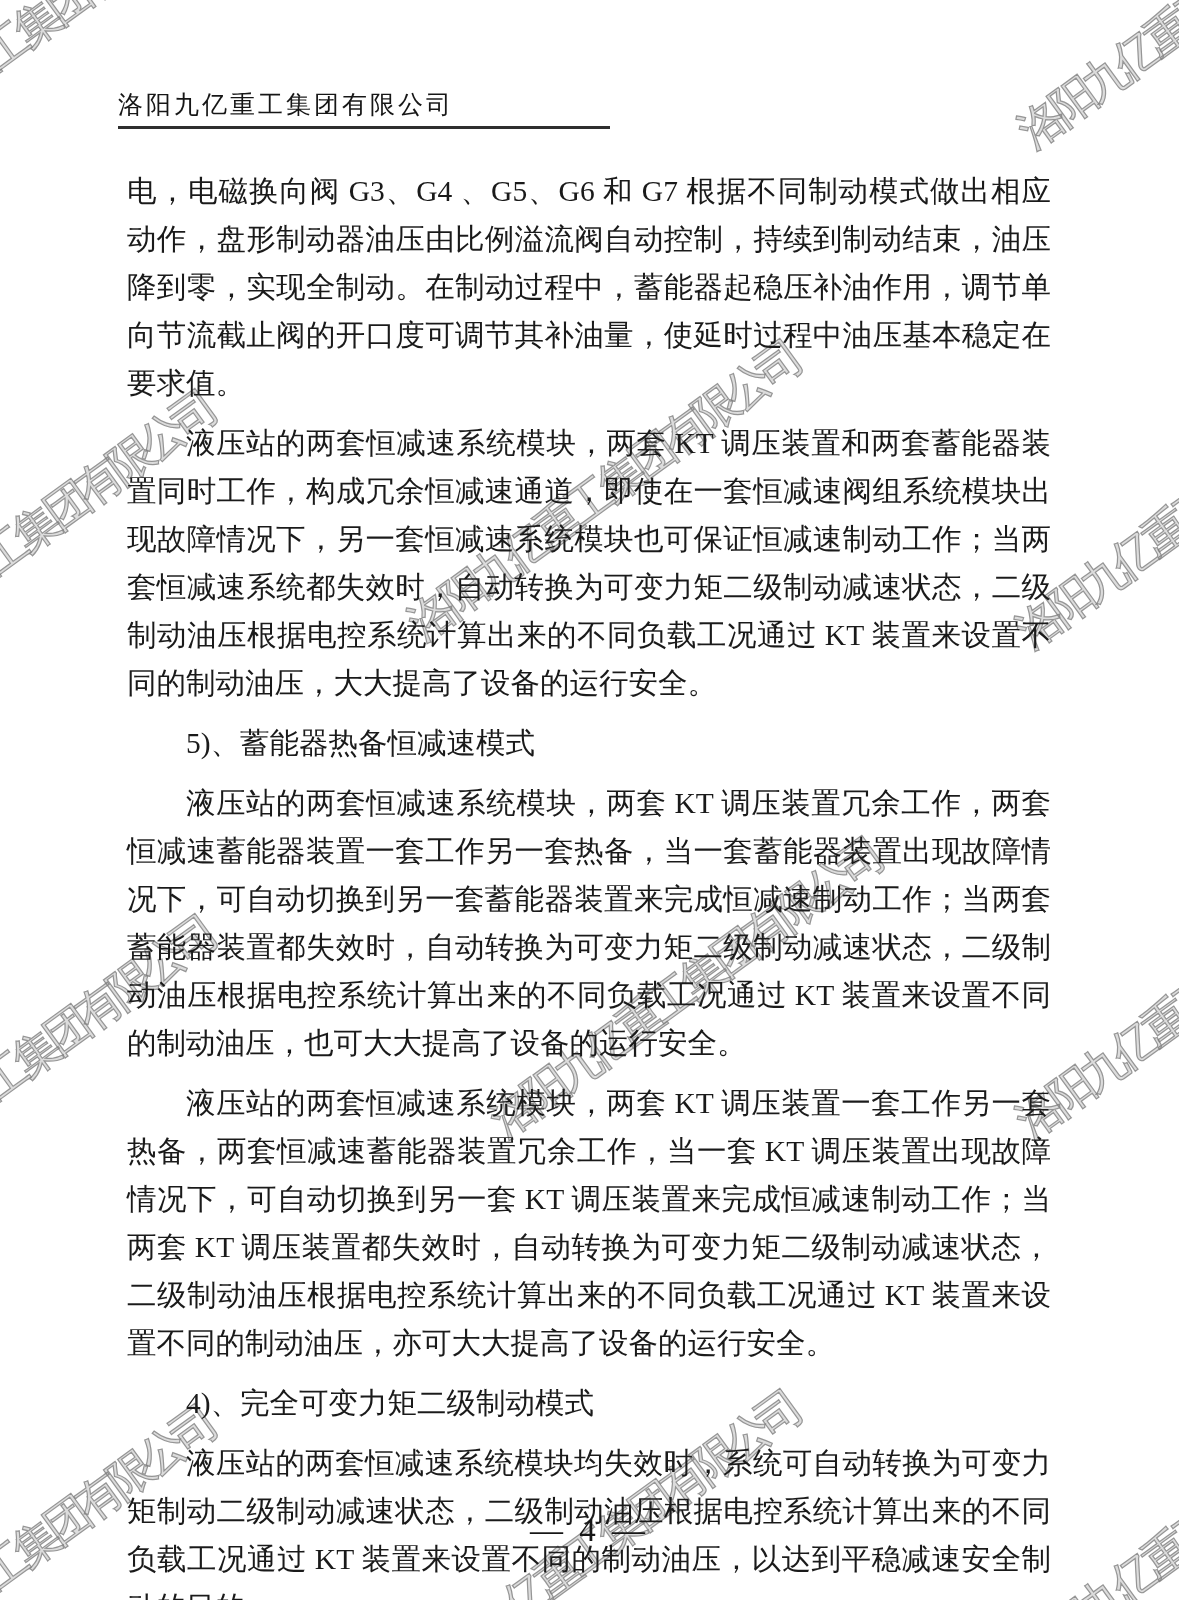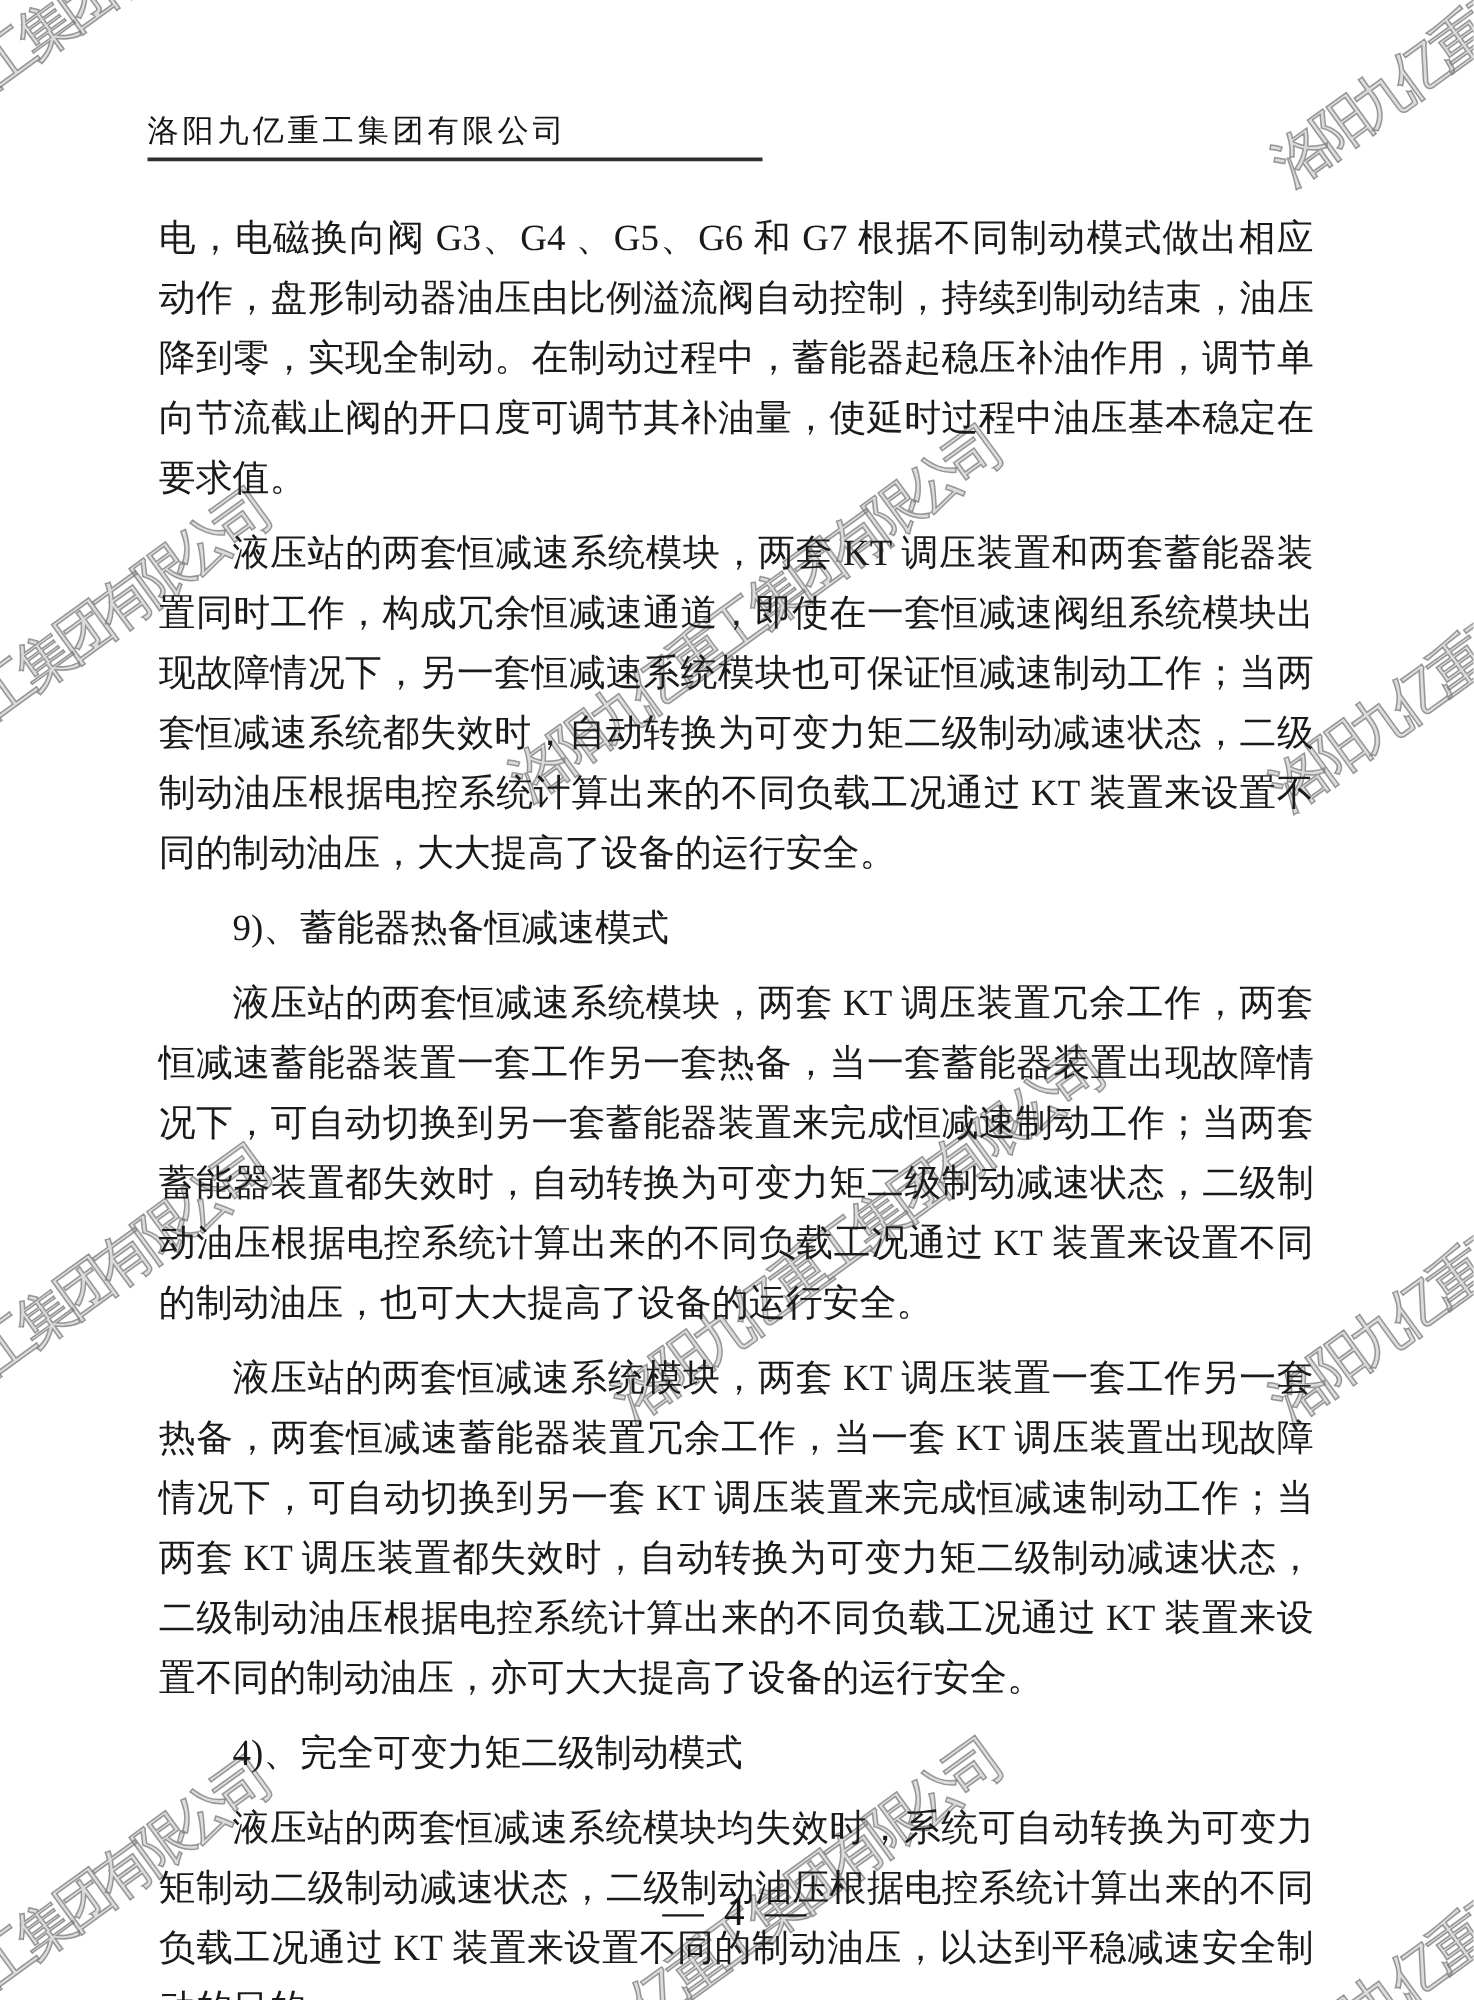--- a/index.html
+++ b/index.html
@@ -105,21 +105,21 @@
       <div class="wm" style="left: 1008px; top: 1640px;">洛阳九亿重工集团有限公司</div>
     </div>
 
   <div class="company-name">洛阳九亿重工集团有限公司</div>
 
   <div class="header-rule"></div>
 
   <div class="doc-body">
       <p class="">电，电磁换向阀 G3、G4 、G5、G6 和 G7 根据不同制动模式做出相应动作，盘形制动器油压由比例溢流阀自动控制，持续到制动结束，油压降到零，实现全制动。在制动过程中，蓄能器起稳压补油作用，调节单向节流截止阀的开口度可调节其补油量，使延时过程中油压基本稳定在要求值。</p>
       <p class="indent">液压站的两套恒减速系统模块，两套 KT 调压装置和两套蓄能器装置同时工作，构成冗余恒减速通道，即使在一套恒减速阀组系统模块出现故障情况下，另一套恒减速系统模块也可保证恒减速制动工作；当两套恒减速系统都失效时，自动转换为可变力矩二级制动减速状态，二级制动油压根据电控系统计算出来的不同负载工况通过 KT 装置来设置不同的制动油压，大大提高了设备的运行安全。</p>
-      <p class="indent">9)、蓄能器热备恒减速模式</p>
+      <p class="indent">5)、蓄能器热备恒减速模式</p>
       <p class="indent">液压站的两套恒减速系统模块，两套 KT 调压装置冗余工作，两套恒减速蓄能器装置一套工作另一套热备，当一套蓄能器装置出现故障情况下，可自动切换到另一套蓄能器装置来完成恒减速制动工作；当两套蓄能器装置都失效时，自动转换为可变力矩二级制动减速状态，二级制动油压根据电控系统计算出来的不同负载工况通过 KT 装置来设置不同的制动油压，也可大大提高了设备的运行安全。</p>
       <p class="indent">液压站的两套恒减速系统模块，两套 KT 调压装置一套工作另一套热备，两套恒减速蓄能器装置冗余工作，当一套 KT 调压装置出现故障情况下，可自动切换到另一套 KT 调压装置来完成恒减速制动工作；当两套 KT 调压装置都失效时，自动转换为可变力矩二级制动减速状态，二级制动油压根据电控系统计算出来的不同负载工况通过 KT 装置来设置不同的制动油压，亦可大大提高了设备的运行安全。</p>
       <p class="indent">4)、完全可变力矩二级制动模式</p>
       <p class="indent">液压站的两套恒减速系统模块均失效时，系统可自动转换为可变力矩制动二级制动减速状态，二级制动油压根据电控系统计算出来的不同负载工况通过 KT 装置来设置不同的制动油压，以达到平稳减速安全制动的目的。</p>
     </div>
 
   <div class="footer">
     <span>— 4 —</span>
   </div>
 

